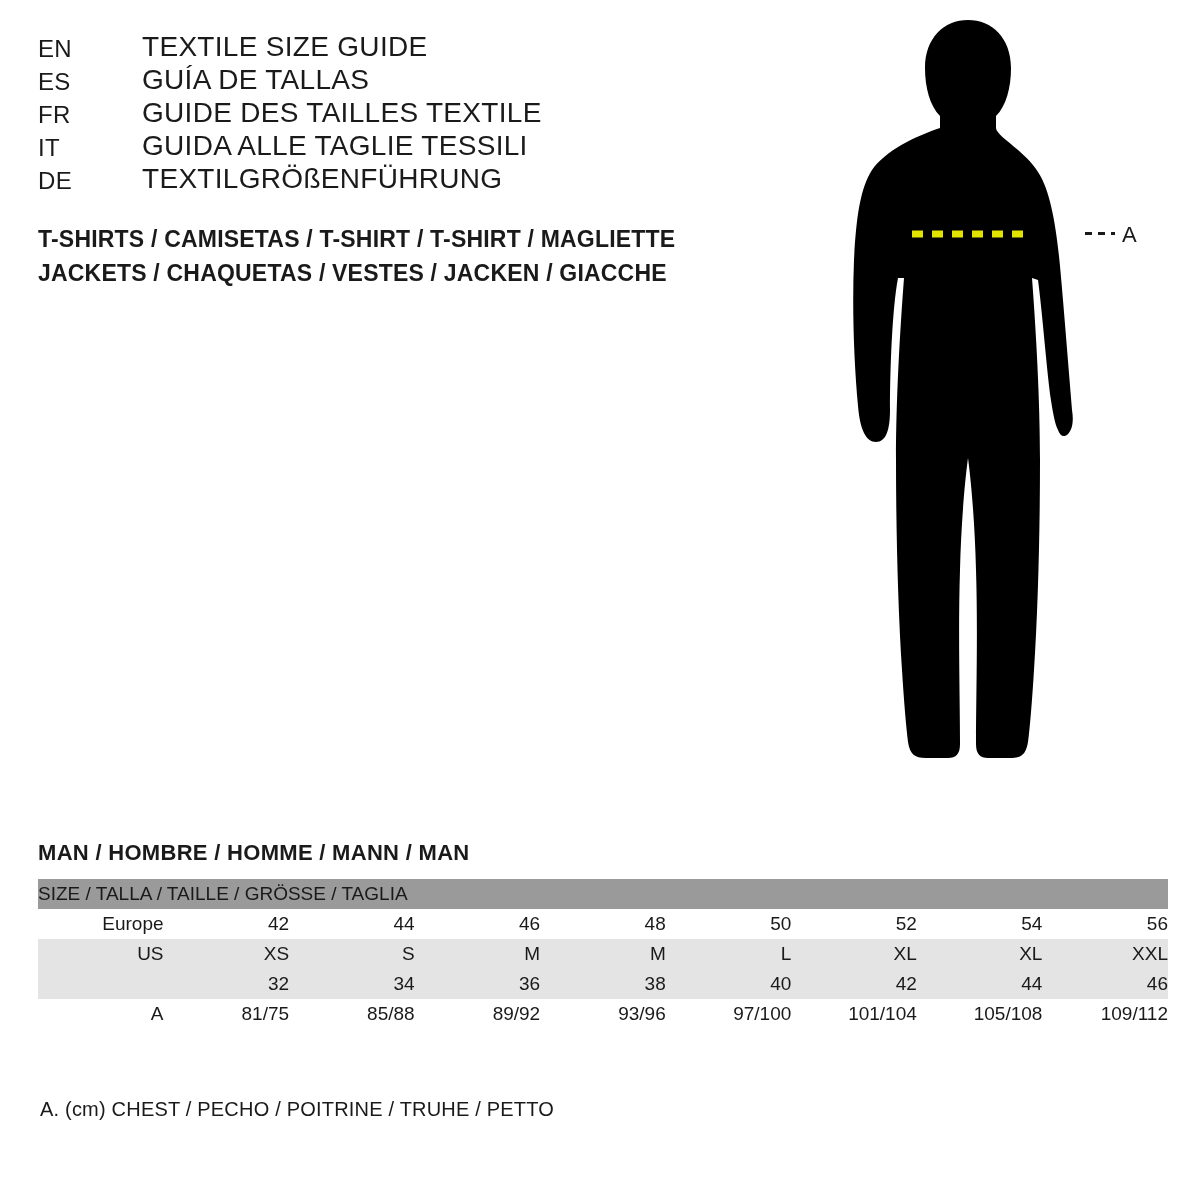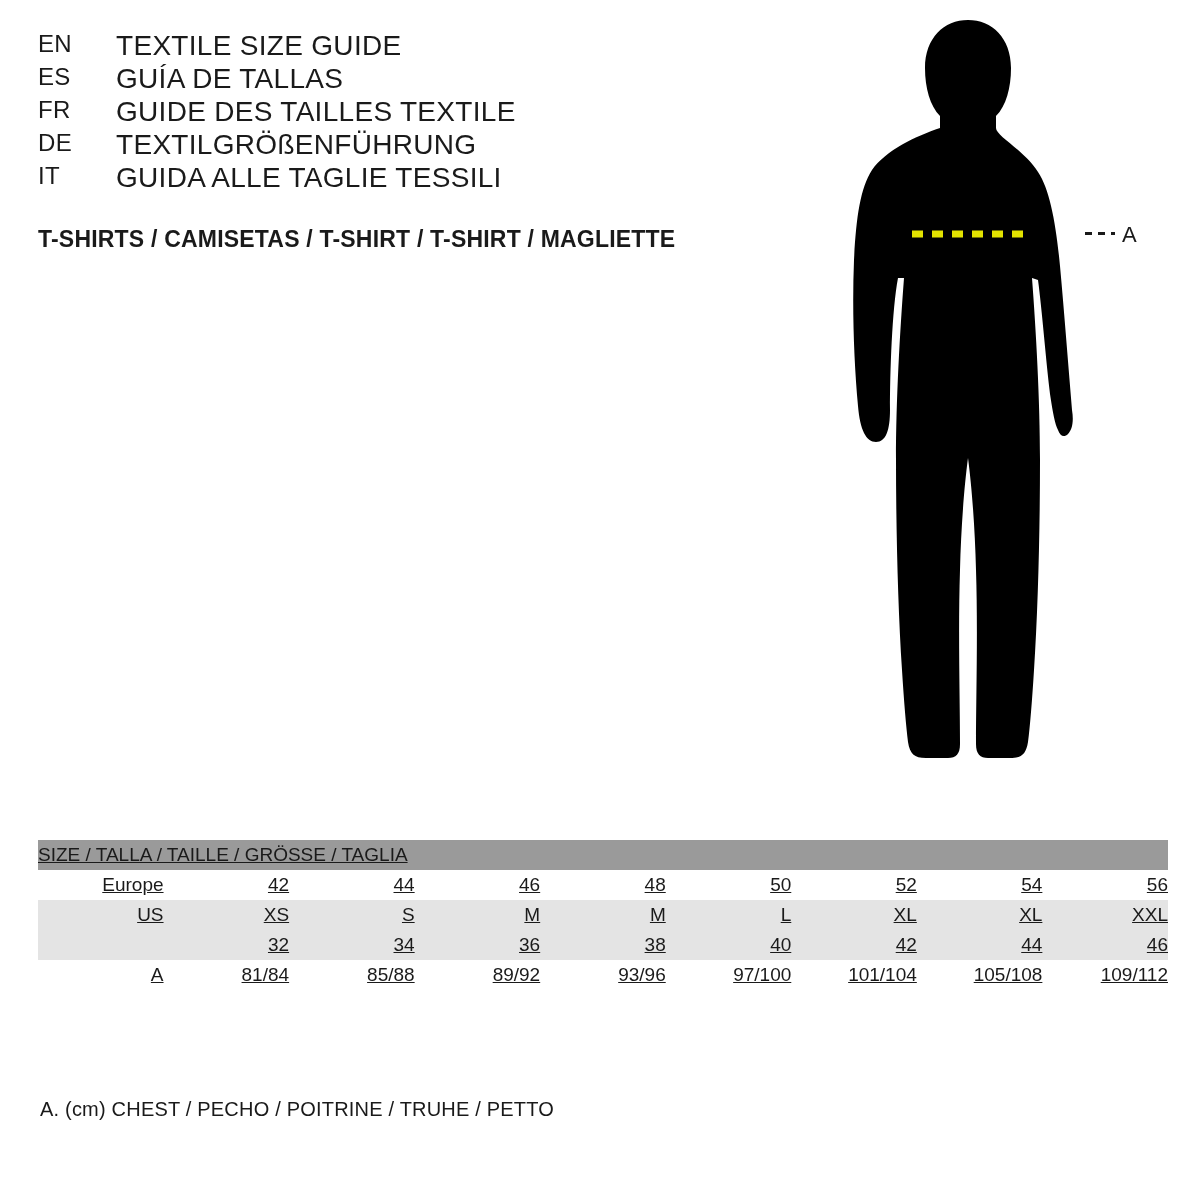--- a/index.html
+++ b/index.html
@@ -18,22 +18,23 @@
 
   
   .lang-block {
     position: absolute;
     left: 38px;
     top: 30px;
     width: 700px;
   }
   .lang-row {
     display: flex;
-    align-items: flex-start;
+    align-items: flex-end;
     height: 33px;
+    gap: 26px;
   }
   .lang-code {
     width: 78px;
     font-size: 24px;
     letter-spacing: .3px;
   }
   .lang-text {
     font-size: 28px;
     letter-spacing: .3px;
     white-space: nowrap;
@@ -89,21 +90,20 @@
   .table-title {
     font-size: 22px;
     font-weight: bold;
     letter-spacing: .3px;
     margin-bottom: 13px;
   }
   table.size-table {
     border-collapse: collapse;
     width: 1130px;
     table-layout: fixed;
-    text-decoration: underline;
   }
   table.size-table td {
     font-size: 19px;
     height: 30px;
     padding: 0;
     vertical-align: middle;
   }
   .band-dark { background: #9a9a9a; }
   .band-light { background: #e4e4e4; }
   .band-white { background: #ffffff; }
@@ -139,31 +139,32 @@
   </div>
   <div class="lang-row">
     <div class="lang-code">ES</div>
     <div class="lang-text">GUÍA DE TALLAS</div>
   </div>
   <div class="lang-row">
     <div class="lang-code">FR</div>
     <div class="lang-text">GUIDE DES TAILLES TEXTILE</div>
   </div>
   <div class="lang-row">
+    <div class="lang-code">IT</div>
+    <div class="lang-text">GUIDA ALLE TAGLIE TESSILI</div>
+  </div>
+  <div class="lang-row">
     <div class="lang-code">DE</div>
     <div class="lang-text">TEXTILGRÖßENFÜHRUNG</div>
   </div>
-  <div class="lang-row">
-    <div class="lang-code">IT</div>
-    <div class="lang-text">GUIDA ALLE TAGLIE TESSILI</div>
-  </div>
 </div>
 
 <div class="garment-lines">
   <div class="garment-line">T-SHIRTS / CAMISETAS / T-SHIRT / T-SHIRT / MAGLIETTE</div>
+  <div class="garment-line">JACKETS / CHAQUETAS / VESTES / JACKEN / GIACCHE</div>
 </div>
 
 <div class="figure-wrap">
   <svg width="380" height="790" viewBox="0 0 380 790" xmlns="http://www.w3.org/2000/svg">
     <g fill="#000000">
 
       <path d="M105,58 C105,28 124,10 148,10 C172,10 191,28 191,58 C191,78 186,96 176,106
                L176,122 L120,122 L120,106 C110,96 105,78 105,58 Z"></path>
 
       <path d="M120,118
@@ -203,20 +204,21 @@
 
     <g>
       <line x1="92" y1="224" x2="212" y2="224" stroke="#e3e300" stroke-width="7" stroke-linecap="butt" stroke-dasharray="11 9"></line>
     </g>
   </svg>
 </div>
 <div class="dash-lead"></div>
 <div class="measure-label">A</div>
 
 <div class="table-section">
+  <div class="table-title">MAN / HOMBRE / HOMME / MANN / MAN</div>
   <table class="size-table">
     <tbody>
       <tr class="band-dark">
         <td class="header-span" colspan="9">SIZE / TALLA / TAILLE / GRÖSSE / TAGLIA</td>
       </tr>
       <tr class="band-white">
         <td class="rowhead">Europe</td>
         <td class="cell">42</td>
         <td class="cell">44</td>
         <td class="cell">46</td>
@@ -243,21 +245,21 @@
         <td class="cell">34</td>
         <td class="cell">36</td>
         <td class="cell">38</td>
         <td class="cell">40</td>
         <td class="cell">42</td>
         <td class="cell">44</td>
         <td class="cell">46</td>
       </tr>
       <tr class="band-white">
         <td class="rowhead">A</td>
-        <td class="cell">81/84</td>
+        <td class="cell">81/75</td>
         <td class="cell">85/88</td>
         <td class="cell">89/92</td>
         <td class="cell">93/96</td>
         <td class="cell">97/100</td>
         <td class="cell">101/104</td>
         <td class="cell">105/108</td>
         <td class="cell">109/112</td>
       </tr>
     </tbody>
   </table>

